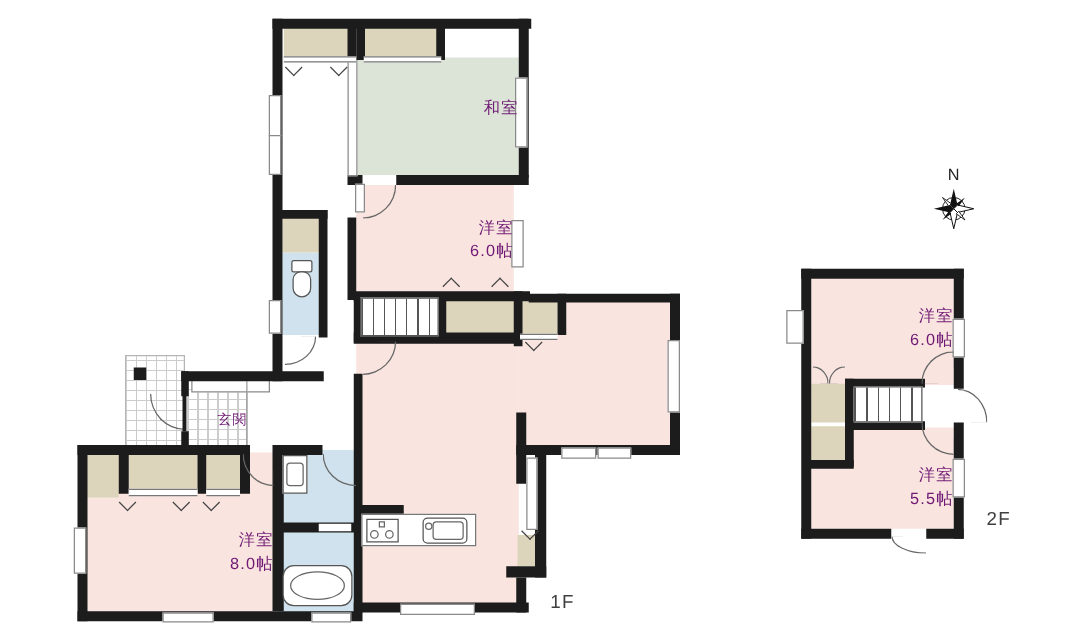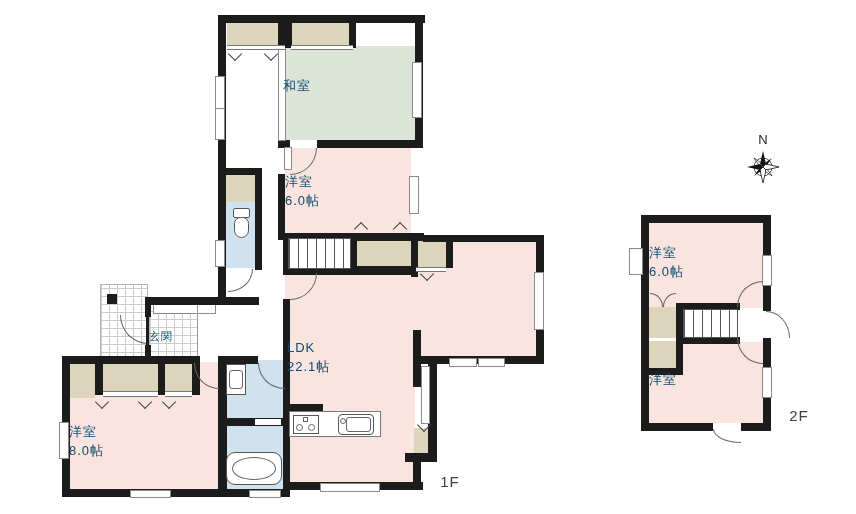--- a/index.html
+++ b/index.html
@@ -19,21 +19,21 @@
   .arc-tl{border-left:1.5px solid #666;border-top:1.5px solid #666;border-top-left-radius:100% 100%;}
   .arc-tr{border-right:1.5px solid #666;border-top:1.5px solid #666;border-top-right-radius:100% 100%;}
   .stairs{position:absolute;background:repeating-linear-gradient(90deg,#555 0 1px,#ffffff 1px 9px);
           border:1px solid #555;box-sizing:border-box;background-color:#fff;}
   .gridfloor{position:absolute;box-sizing:border-box;border:1px solid #b5b5b5;background-color:#fff;
           background-image:repeating-linear-gradient(0deg,#cccccc 0 1px,transparent 1px 8px),
                            repeating-linear-gradient(90deg,#cccccc 0 1px,transparent 1px 8px);}
   .slider{position:absolute;background:#fff;border-top:1px solid #777;border-bottom:1px solid #777;box-sizing:border-box;}
   .vmark{position:absolute;width:9px;height:9px;border-left:1.5px solid #444;border-bottom:1.5px solid #444;transform:rotate(-45deg);}
   .amark{position:absolute;width:9px;height:9px;border-left:1.5px solid #444;border-bottom:1.5px solid #444;transform:rotate(135deg);}
-  .label{position:absolute;color:#0c4a6e;font-size:13px;line-height:19px;text-align:left;letter-spacing:1px;}
+  .label{position:absolute;color:#701a75;font-size:13px;line-height:19px;text-align:right;letter-spacing:1px;}
   .label span{display:block;}
   .genkan-label{font-size:11px;line-height:13px;letter-spacing:1px;}
   .floortag{position:absolute;color:#3f3f3f;font-size:15px;letter-spacing:1px;text-align:center;}
   .ntag{position:absolute;color:#222;font-size:13px;text-align:center;}
   .fixture{position:absolute;box-sizing:border-box;border:1px solid #555;background:#fff;}
   .fixture-in{position:absolute;box-sizing:border-box;border:1px solid #666;background:#fff;}
   .thin{position:absolute;background:#999;}
 </style>
 </head>
 <body>
@@ -166,24 +166,20 @@
   <div class="fixture-in" style="left:346px;top:417px;width:25px;height:15px;border-radius:3px;"></div>
   <div class="fixture-in" style="left:340px;top:418px;width:6px;height:6px;border-radius:50%;"></div>
 
   <div class="label" style="left:283px;top:76px;width:132px;">
     <span>和室</span>
   </div>
   <div class="label" style="left:285px;top:172px;width:126px;">
     <span>洋室</span>
     <span>6.0帖</span>
   </div>
-  <div class="label" style="left:287px;top:338px;width:128px;">
-    <span>LDK</span>
-    <span>22.1帖</span>
-  </div>
   <div class="label genkan-label" style="left:149px;top:330px;width:49px;">
     <span>玄関</span>
   </div>
   <div class="label" style="left:69px;top:422px;width:150px;">
     <span>洋室</span>
     <span>8.0帖</span>
   </div>
   <div class="floortag" style="left:426px;top:473px;width:48px;">1F</div>
 
   <div class="fill pink" style="left:649px;top:223px;width:114px;height:85px;"></div>
@@ -216,20 +212,21 @@
   <div class="arc arc-tl" style="left:663px;top:293px;width:13px;height:14px;"></div>
   <div class="arc arc-tr" style="left:766px;top:311px;width:24px;height:27px;"></div>
   <div class="arc arc-bl" style="left:713px;top:429px;width:28px;height:14px;"></div>
 
   <div class="label" style="left:649px;top:243px;width:114px;">
     <span>洋室</span>
     <span>6.0帖</span>
   </div>
   <div class="label" style="left:649px;top:370px;width:114px;">
     <span>洋室</span>
+    <span>5.5帖</span>
   </div>
   <div class="floortag" style="left:775px;top:407px;width:48px;">2F</div>
 
   <div class="ntag" style="left:746px;top:132px;width:34px;">N</div>
   <div class="abs" style="left:746px;top:150px;width:34px;height:34px;">
     <svg width="34" height="34" viewBox="0 0 34 34">
       <circle cx="17" cy="17" r="9" fill="none" stroke="#222" stroke-width="0.8"></circle>
       <path d="M17,1 L20,14 L17,17 L14,14 Z" fill="#111"></path>
       <path d="M17,33 L14,20 L17,17 L20,20 Z" fill="#fff" stroke="#111" stroke-width="0.8"></path>
       <path d="M33,17 L20,20 L17,17 L20,14 Z" fill="#fff" stroke="#111" stroke-width="0.8"></path>

